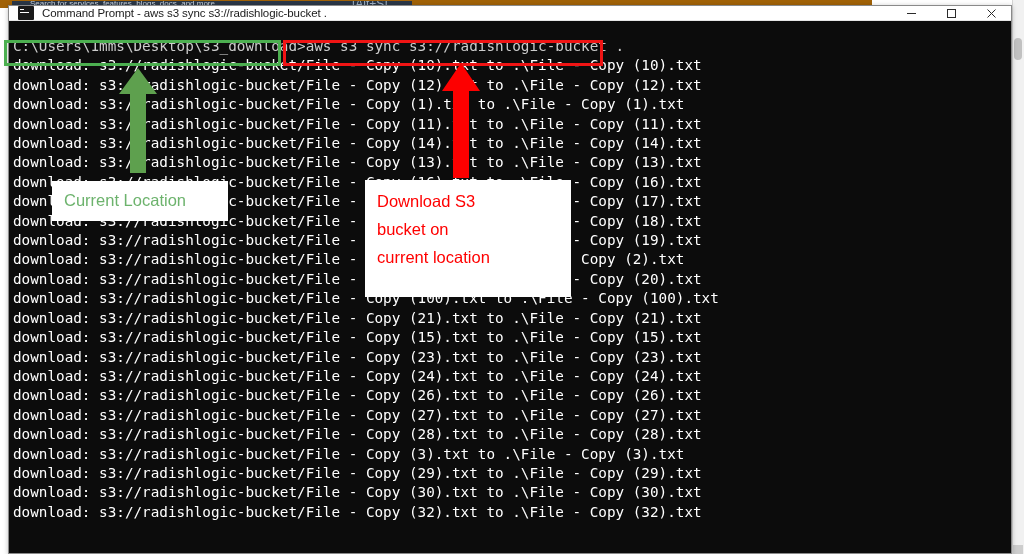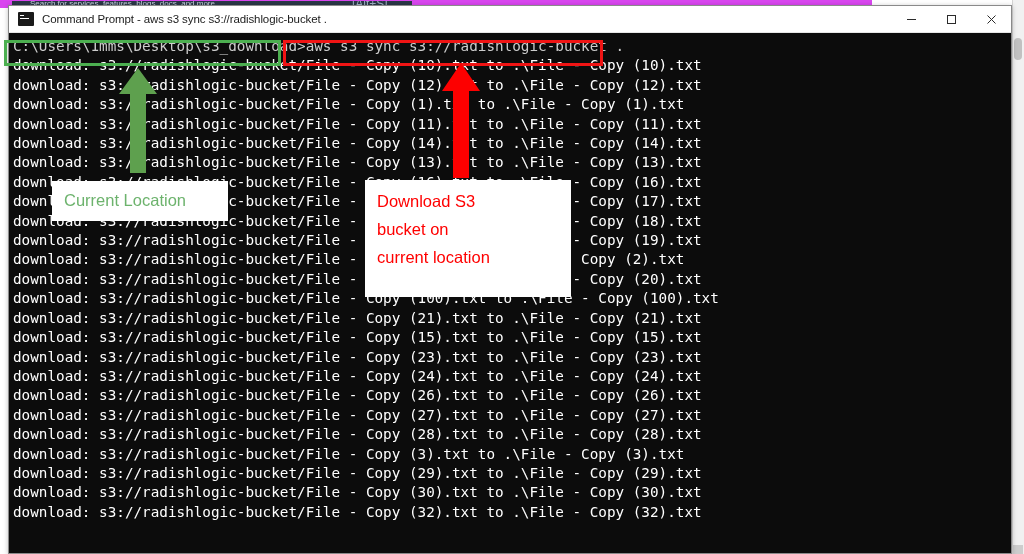--- a/index.html
+++ b/index.html
@@ -23,21 +23,21 @@
   .bg-page {
     position: absolute;
     left: 0; top: 0;
     width: 1024px; height: 554px;
     background: #ffffff;
   }
   .aws-topbar {
     position: absolute;
     left: 0; top: 0;
     width: 872px; height: 8px;
-    background: #d946ef;
+    background: #a16207;
     overflow: hidden;
   }
   .aws-search {
     position: absolute;
     left: 12px; top: 1px;
     width: 400px; height: 7px;
     background: #2a3747;
     border: 1px solid #4a5costs;
     overflow: hidden;
   }
@@ -84,21 +84,21 @@
     left: 8px; top: 5px;
     width: 1004px; height: 549px;
     background: #0c0c0c;
     border: 1px solid #8a8a8a;
     box-shadow: 0 1px 5px rgba(0,0,0,0.25);
     overflow: hidden;
   }
 
   .titlebar {
     position: relative;
-    height: 27px;
+    height: 15px;
     background: #ffffff;
     display: flex;
     align-items: center;
     border-bottom: 1px solid #e6e6e6;
   }
   .title-icon {
     width: 16px; height: 14px;
     margin-left: 9px; margin-right: 8px;
     background: #1a1a1a;
     border-radius: 1px;

